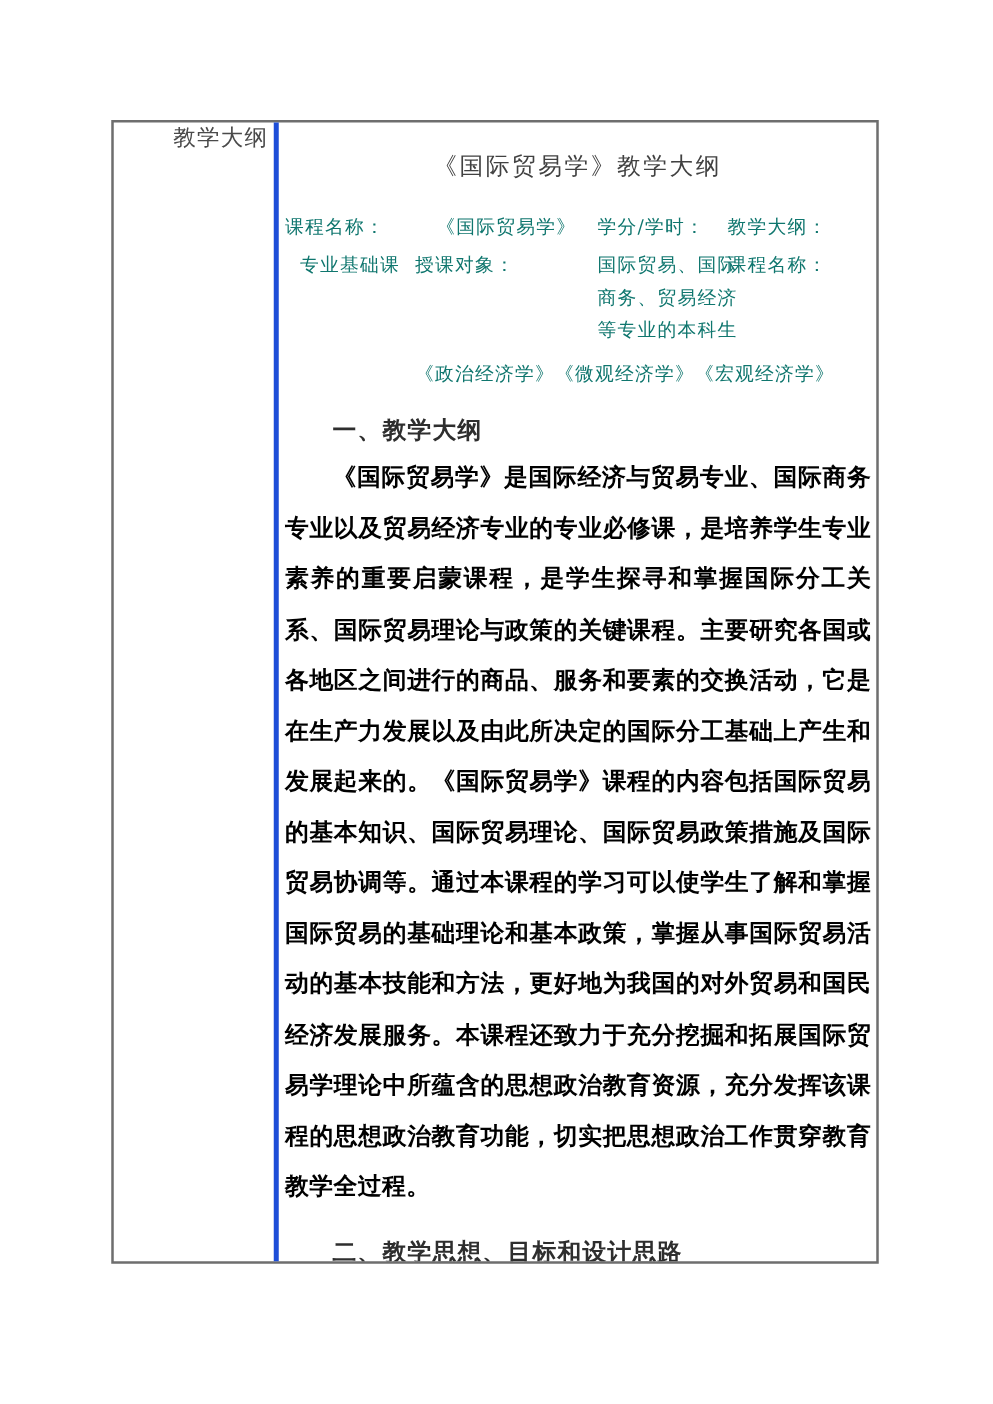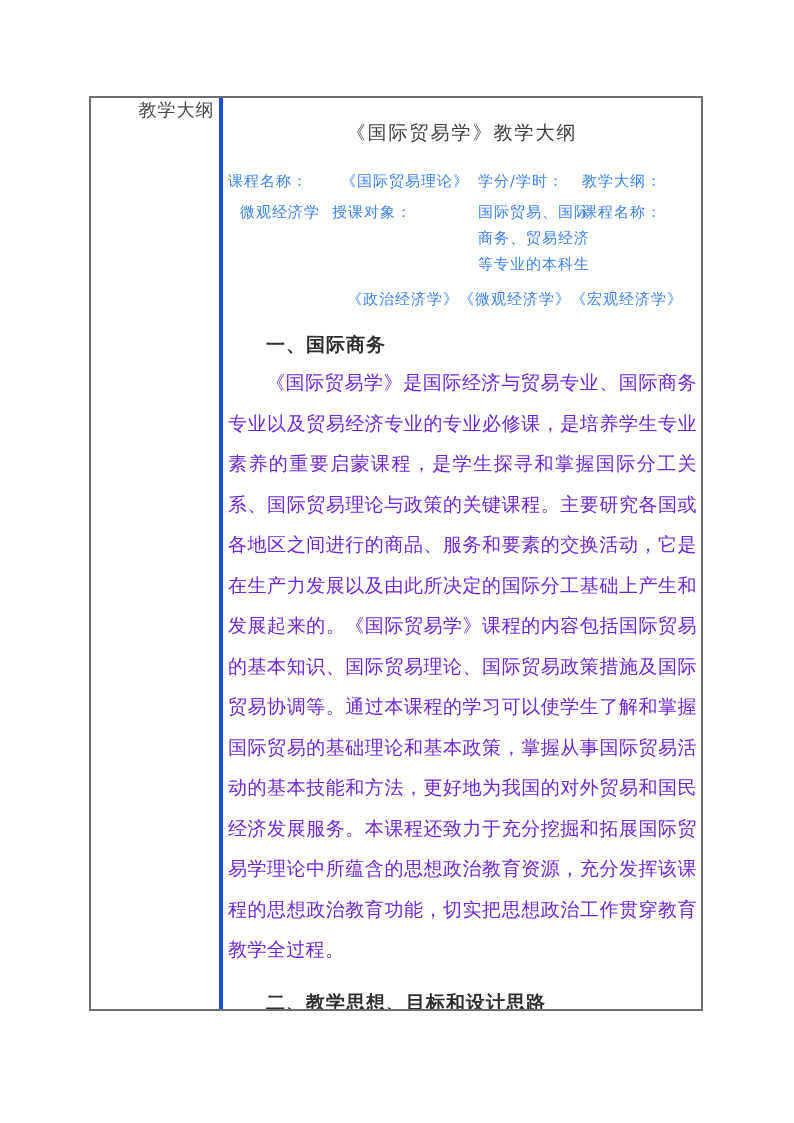--- a/index.html
+++ b/index.html
@@ -54,35 +54,35 @@
     text-align: center;
     font-size: 19px;
     letter-spacing: 2px;
     color: #414141;
     margin: 8px 0 22px 0;
   }
   .meta-grid {
     display: grid;
     grid-template-columns: 104px 146px 104px 1fr;
     font-size: 15px;
-    color: #3b82f6;
+    color: #0f766e;
     line-height: 26px;
     row-gap: 5px;
     margin: 0 0 8px 2px;
   }
   .meta-label { text-align: left; letter-spacing: 1px; }
   .meta-value-center { text-align: center; letter-spacing: 1px; }
   .meta-audience {
     text-align: left;
     letter-spacing: 1px;
     margin-right: -16px; 
   }
   .meta-prereq {
     grid-column: 2 / 5;
-    text-align: center;
+    text-align: left;
     letter-spacing: 1px;
     margin-top: 4px;
   }
   .sec-heading {
     font-size: 19px;
     font-weight: bold;
     color: #2e2e2e;
     letter-spacing: 1px;
     margin: 14px 0 0 40px;
     line-height: 36px;
@@ -94,53 +94,54 @@
     letter-spacing: 1px;
     margin: 2px 0 0 40px;
     line-height: 36px;
   }
   .body-para {
     font-size: 19px;
     line-height: 40.5px;
     letter-spacing: 0.4px;
     text-align: justify;
     text-indent: 2em;
-    color: #6d28d9;
+    color: #000000;
     margin: 0 1px 0 2px;
+    font-weight: bold;
   }
 </style>
 </head>
 <body>
 
 <div class="sheet">
   <div class="doc-table">
 
     <div class="row-label-cell">
       <span>教学大纲</span>
     </div>
 
     <div class="content-cell">
 
       <div class="doc-title">《国际贸易学》教学大纲</div>
 
       <div class="meta-grid">
         <div class="meta-label">课程名称：</div>
-        <div class="meta-value-center">《国际贸易理论》</div>
+        <div class="meta-value-center">《国际贸易学》</div>
         <div class="meta-label">学分/学时：</div>
 
         <div class="meta-label">教学大纲：</div>
-        <div class="meta-value-center">微观经济学</div>
+        <div class="meta-value-center">专业基础课</div>
         <div class="meta-label">授课对象：</div>
         <div class="meta-audience">国际贸易、国际商务、贸易经济等专业的本科生</div>
 
         <div class="meta-label">课程名称：</div>
         <div class="meta-prereq">《政治经济学》《微观经济学》《宏观经济学》</div>
       </div>
 
-      <div class="sec-heading">一、国际商务</div>
+      <div class="sec-heading">一、教学大纲</div>
       <div class="body-para">《国际贸易学》是国际经济与贸易专业、国际商务专业以及贸易经济专业的专业必修课，是培养学生专业素养的重要启蒙课程，是学生探寻和掌握国际分工关系、国际贸易理论与政策的关键课程。主要研究各国或各地区之间进行的商品、服务和要素的交换活动，它是在生产力发展以及由此所决定的国际分工基础上产生和发展起来的。《国际贸易学》课程的内容包括国际贸易的基本知识、国际贸易理论、国际贸易政策措施及国际贸易协调等。通过本课程的学习可以使学生了解和掌握国际贸易的基础理论和基本政策，掌握从事国际贸易活动的基本技能和方法，更好地为我国的对外贸易和国民经济发展服务。本课程还致力于充分挖掘和拓展国际贸易学理论中所蕴含的思想政治教育资源，充分发挥该课程的思想政治教育功能，切实把思想政治工作贯穿教育教学全过程。</div>
 
       <div class="sec-heading">二、教学思想、目标和设计思路</div>
       <div class="sub-heading">（一）教学思想</div>
 
     </div>
   </div>
 </div>
 
 </body></html>

